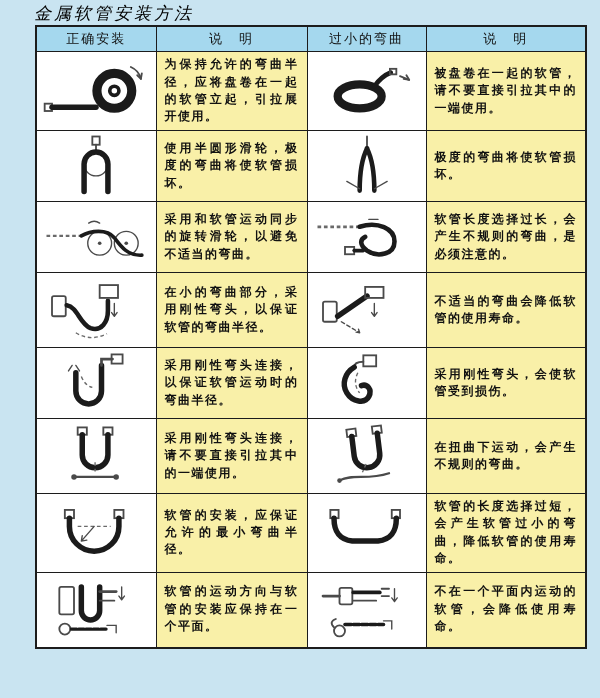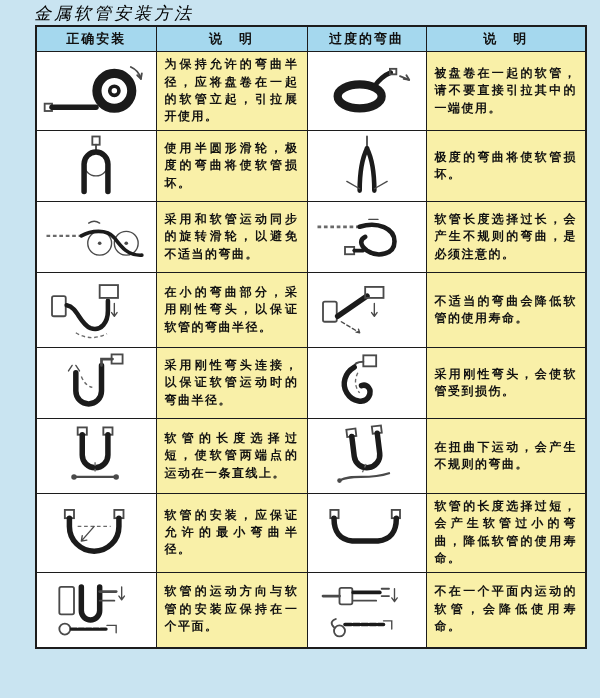--- a/index.html
+++ b/index.html
@@ -23,21 +23,21 @@
     border:2px solid #1c1c1c;
     background:#fff;
   }
   table.grid col.c1{width:120px;}
   table.grid col.c2{width:151px;}
   table.grid col.c3{width:119px;}
   table.grid col.c4{width:160px;}
   table.grid th{
     background:#a5d8ee;
     border:1px solid #1c1c1c;
-    height:22px;font-size:13px;font-weight:bold;
+    height:22px;font-size:13px;font-weight:normal;
     letter-spacing:2px;text-align:center;padding:1px 0;
   }
   table.grid td{
     border:1px solid #1c1c1c;
     vertical-align:middle;
   }
   td.img{background:#ffffff;text-align:center;padding:2px;}
   td.desc{
     background:#f9f0a8;
     font-size:12px;font-weight:bold;line-height:1.45;
@@ -63,21 +63,21 @@
     <colgroup>
         <col class="c1">
         <col class="c2">
         <col class="c3">
         <col class="c4">
       </colgroup>
     <thead>
       <tr>
         <th>正确安装</th>
         <th>说　明</th>
-        <th>过度的弯曲</th>
+        <th>过小的弯曲</th>
         <th>说　明</th>
       </tr>
     </thead>
     <tbody>
 
       <tr>
         <td class="img">
           <div class="fig">
             <svg width="110" height="70" viewBox="0 0 120 72">
               <rect x="4" y="52" width="8" height="8" class="thin" stroke-width="2"></rect>
@@ -219,21 +219,21 @@
               <rect x="40" y="6" width="10" height="8" class="thin" stroke-width="2"></rect>
               <rect x="68" y="6" width="10" height="8" class="thin" stroke-width="2"></rect>
               <path d="M45 14 L45 36 A14 14 0 0 0 73 36 L73 14" class="hose" stroke-width="6"></path>
               <line x1="59" y1="44" x2="59" y2="54" class="dash" stroke-width="1.5"></line>
               <line x1="36" y1="60" x2="82" y2="60" class="thin" stroke-width="2.5"></line>
               <circle cx="36" cy="60" r="3" fill="#4a4a4a" stroke="none"></circle>
               <circle cx="82" cy="60" r="3" fill="#4a4a4a" stroke="none"></circle>
             </svg>
           </div>
         </td>
-        <td class="desc">软管的长度选择过短，使软管两端点的运动在一条直线上。</td>
+        <td class="desc">采用刚性弯头连接，请不要直接引拉其中的一端使用。</td>
         <td class="img">
           <div class="fig">
             <svg width="110" height="66" viewBox="0 0 120 70">
               <g transform="rotate(-7 59 28)">
                 <rect x="40" y="6" width="10" height="8" class="thin" stroke-width="2"></rect>
                 <rect x="68" y="6" width="10" height="8" class="thin" stroke-width="2"></rect>
                 <path d="M45 14 L45 36 A14 14 0 0 0 73 36 L73 14" class="hose" stroke-width="6"></path>
               </g>
               <line x1="59" y1="46" x2="55" y2="55" class="dash" stroke-width="1.5"></line>
               <path d="M30 64 C44 56 60 64 84 56" class="thin" stroke-width="2.5"></path>

